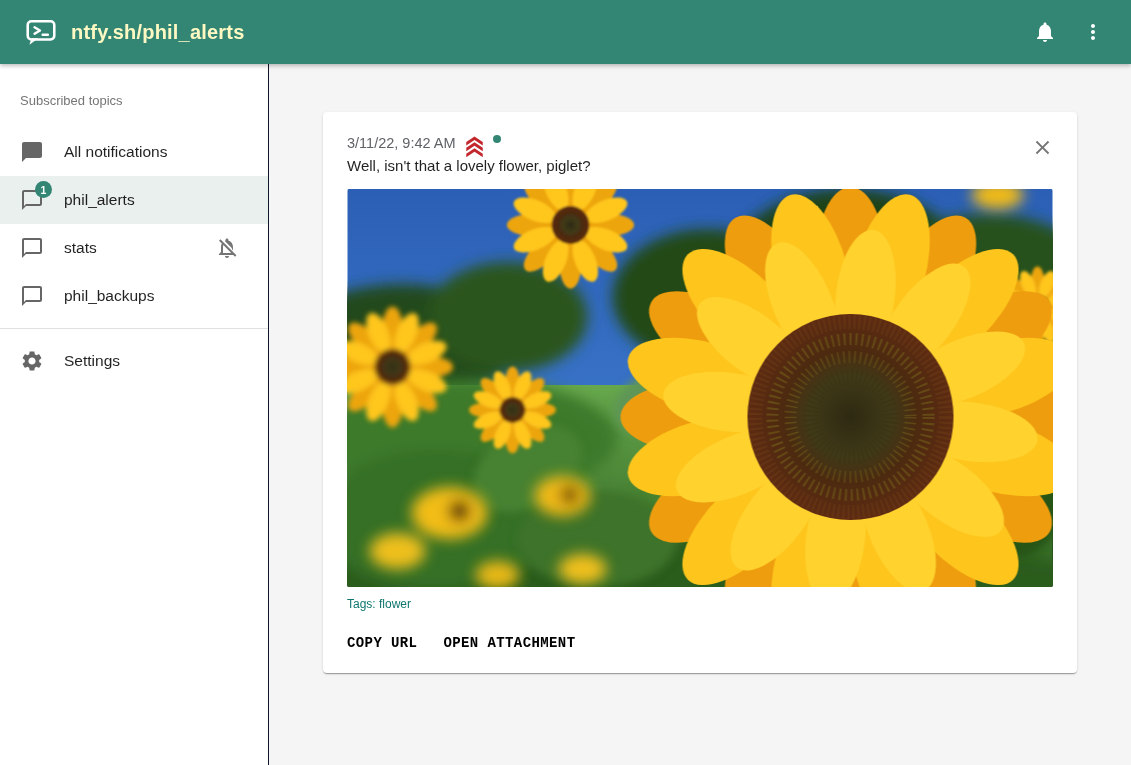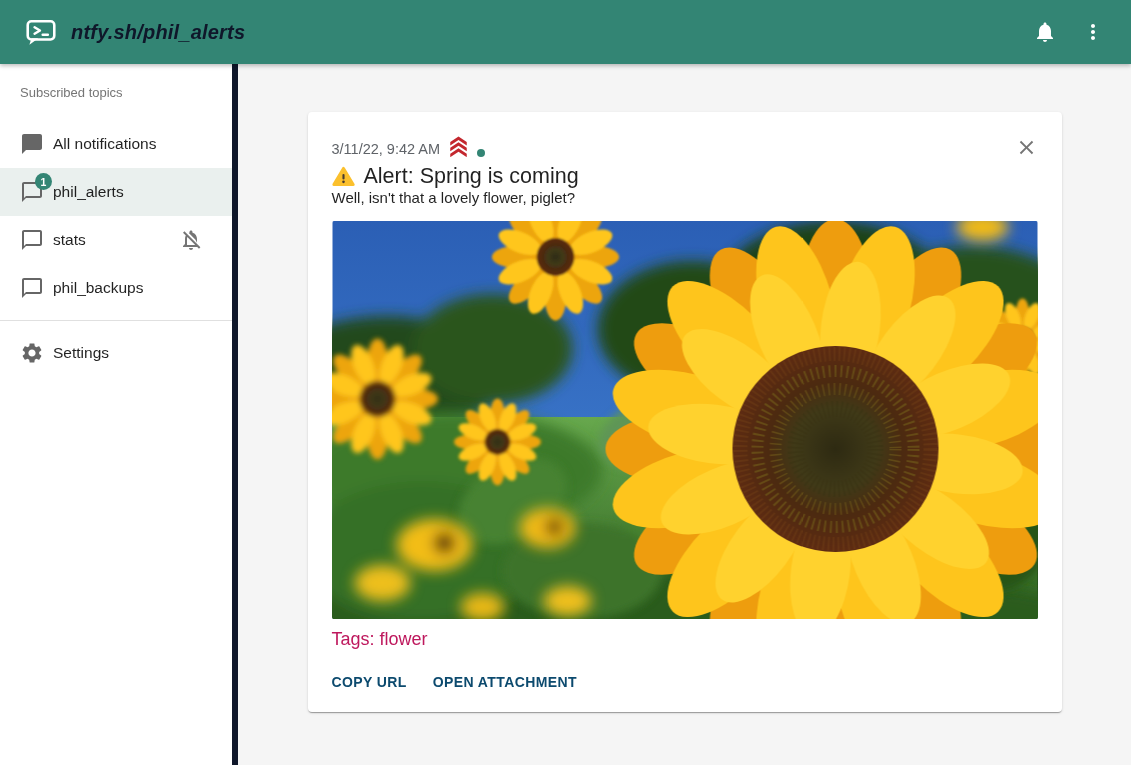--- a/index.html
+++ b/index.html
@@ -4,68 +4,68 @@
 <style>
   * { box-sizing: border-box; margin: 0; padding: 0; }
   html,body { width:1131px; height:765px; overflow:hidden;
     font-family:"Liberation Sans", sans-serif; background:#f5f5f5;
     -webkit-font-smoothing:antialiased; }
 
   
   .appbar { height:64px; background:#338574; display:flex; align-items:center;
     padding:0 14px 0 26px; box-shadow:0 2px 4px rgba(0,0,0,.25); position:relative; z-index:5; }
   .appbar .logo { width:30px; height:30px; margin-right:15px; flex:0 0 auto; }
-  .appbar h1 { color:#0f172a; font-size:20px; font-weight:bold; letter-spacing:.2px;font-style:italic; }
+  .appbar h1 { color:#fef9c3; font-size:20px; font-weight:bold; letter-spacing:.2px; }
   .appbar .spacer { flex:1; }
   .iconbtn { width:48px; height:48px; border:none; background:transparent; cursor:pointer;
     display:flex; align-items:center; justify-content:center; border-radius:50%; }
   .iconbtn svg { width:24px; height:24px; fill:#fff; }
 
   
   .layout { display:flex; height:701px; }
 
   
-  nav { width:238px; background:#fff; border-right:6px solid #0f172a; padding-top:0; }
+  nav { width:269px; background:#fff; border-right:1px solid #0f172a; padding-top:8px; }
   .subheader { height:56px; display:flex; align-items:center; padding-left:20px;
     color:#757575; font-size:13px; }
   .nav-item { height:48px; display:flex; align-items:center; padding:0 16px 0 20px;
     cursor:pointer; position:relative; }
   .nav-item.selected { background:#eaf0ee; }
   .nav-item .nicon { width:24px; height:24px; position:relative; flex:0 0 auto; }
   .nav-item .nicon svg { width:24px; height:24px; fill:#666; }
-  .nav-item .nlabel { margin-left:9px; font-size:15.5px; color:rgba(0,0,0,.87); }
+  .nav-item .nlabel { margin-left:20px; font-size:15.5px; color:rgba(0,0,0,.87); }
   .badge { position:absolute; top:-7px; right:-8px; min-width:17px; height:17px;
     background:#338574; color:#fff; font-size:10.5px; font-weight:bold; border-radius:9px;
     display:flex; align-items:center; justify-content:center; padding:0 4px; }
   .mute { margin-left:auto; margin-right:13px; width:24px; height:24px; }
   .mute svg { width:24px; height:24px; fill:#757575; }
   .divider { border:none; border-top:1px solid rgba(0,0,0,.12); margin:8px 0; }
 
   
   main { flex:1; overflow-y:auto; background:#f5f5f5; }
   .card { width:754px; margin:48px auto 40px; background:#fff; border-radius:4px;
     box-shadow:0 2px 1px -1px rgba(0,0,0,.2), 0 1px 1px rgba(0,0,0,.14), 0 1px 3px rgba(0,0,0,.12);
     padding:23px 24px 20px; position:relative; }
-  .meta { display:flex; align-items:flex-end; gap:5px; color:#5f6368; font-size:14.5px; }
+  .meta { display:flex; align-items:flex-start; gap:5px; color:#5f6368; font-size:14.5px; }
   .prio { width:21px; height:22px; margin-left:3px; }
   .newdot { width:8px; height:8px; border-radius:50%; background:#338574; margin-left:3px; }
   .closebtn { position:absolute; top:24px; right:22px; width:26px; height:26px;
     border:none; background:transparent; cursor:pointer; padding:0; }
   .closebtn svg { width:23px; height:23px; fill:#757575; }
   .card h2 { margin-top:7px; font-size:21.5px; font-weight:normal; color:rgba(0,0,0,.87);
     display:flex; align-items:center; gap:9px; }
   .warn { width:23px; height:23px; flex:0 0 auto; }
   .body-text { margin-top:0; font-size:15px; color:rgba(0,0,0,.87); }
   .attachment { margin-top:15px; width:706px; height:398px; border-radius:2px;
     overflow:hidden; line-height:0; cursor:pointer; }
-  .tags { margin-top:10px; font-size:18px; color:#be185d; }
+  .tags { margin-top:10px; font-size:12px; color:#0f766e; }
   .actions { margin-top:22px; display:flex; gap:26px; }
-  .actions button { border:none; background:transparent; color:#0c4a6e; font-size:14px;
+  .actions button { border:none; background:transparent; color:#000000; font-size:14px;
     font-weight:bold; letter-spacing:.4px; cursor:pointer; padding:2px 0;
-    font-family:Liberation Sans, sans-serif; }
+    font-family:Liberation Mono, monospace; }
 </style>
 </head>
 <body>
 
 <header class="appbar">
   <svg class="logo" viewBox="0 0 28 28">
     <rect x="1.6" y="4" width="24.8" height="17" rx="3.4" fill="none" stroke="#fff" stroke-width="2.4"></rect>
     <path d="M5 19.8 L3.2 26 L11.5 19.8 Z" fill="#fff"></path>
     <path d="M8 9.6 L13 12.6 L8 15.6" fill="none" stroke="#fff" stroke-width="2.3" stroke-linecap="round" stroke-linejoin="round"></path>
     <line x1="15.6" y1="16.6" x2="20.4" y2="16.6" stroke="#fff" stroke-width="2.3" stroke-linecap="round"></line>
@@ -159,28 +159,20 @@
         <svg class="prio" viewBox="0 0 22 24">
           <g fill="#c3272e">
             <path id="chev" d="M2 7.6 L11 1.6 L20 7.6 V11.4 L11 5.4 L2 11.4 Z"></path>
             <use href="#chev" y="6.4"></use>
             <use href="#chev" y="12.8"></use>
           </g>
         </svg>
         <span class="newdot"></span>
       </div>
 
-      <h2>
-        <svg class="warn" viewBox="0 0 24 24">
-          <path d="M12 3.6 L22 20.4 H2 Z" fill="#fbc02d" stroke="#fbc02d" stroke-width="3.2" stroke-linejoin="round"></path>
-          <rect x="10.9" y="9.4" width="2.2" height="5.8" rx="1.1" fill="#473a2f"></rect>
-          <circle cx="12" cy="17.6" r="1.35" fill="#473a2f"></circle>
-        </svg>
-        <span>Alert: Spring is coming</span>
-      </h2>
 
       <p class="body-text">Well, isn't that a lovely flower, piglet?</p>
 
       <div class="attachment">
         <svg viewBox="0 0 705 398" width="706" height="398">
           <defs>
             <linearGradient id="skyG" x1="0" y1="0" x2="0" y2="1">
               <stop offset="0" stop-color="#2b5fb5"></stop>
                 <stop offset="1" stop-color="#4484d6"></stop>
             </linearGradient>

